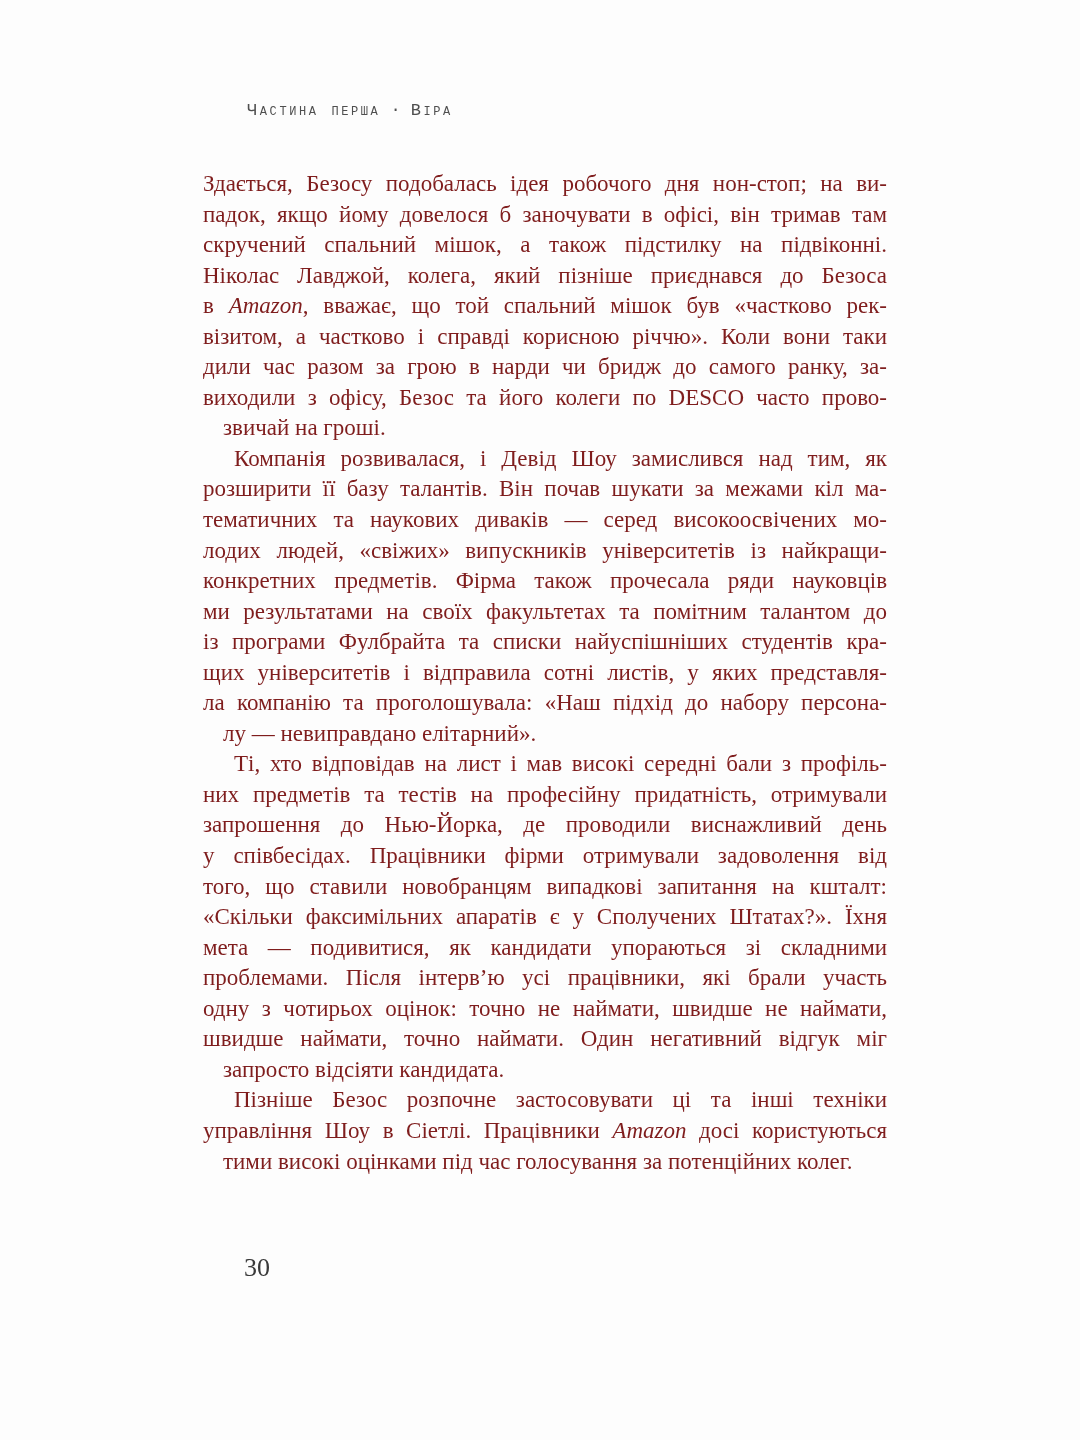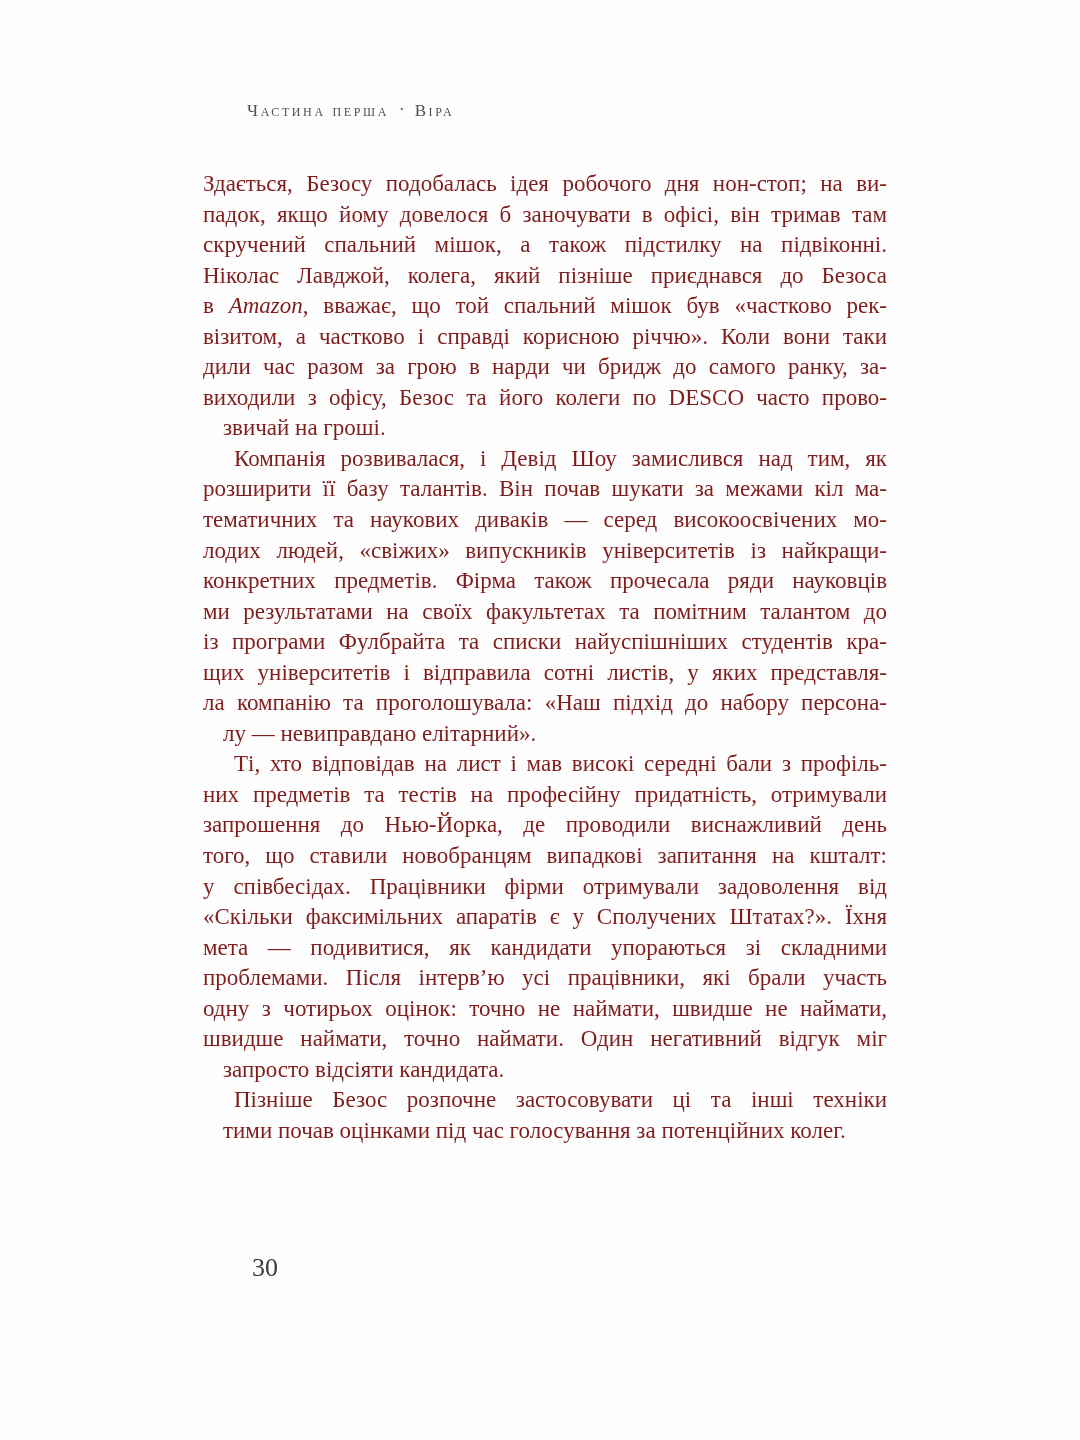--- a/index.html
+++ b/index.html
@@ -13,21 +13,21 @@
     height: 1440px;
     background: #fdfdfd;
     overflow: hidden;
     font-family: "Liberation Serif", "DejaVu Serif", serif;
   }
   
   .running-head {
     position: absolute;
     left: 247px;
     top: 101px;
-    font-family: Liberation Serif, serif;
+    font-family: Liberation Mono, monospace;
     font-variant: small-caps;
     font-size: 17px;
     letter-spacing: 2.6px;
     color: #4f4f4f;
     white-space: nowrap;
   }
   .running-head .sep {
     display: inline-block;
     margin: 0 10px;
     letter-spacing: 0;
@@ -58,21 +58,21 @@
   }
   .line.first-indent {
     text-indent: 31px;
   }
   .it {
     font-style: italic;
   }
   
   .page-number {
     position: absolute;
-    left: 252px;
+    left: 244px;
     top: 1253px;
     font-size: 26px;
     color: #3a3a3a;
     font-feature-settings: "onum" 1;
     font-variant-numeric: oldstyle-nums;
   }
 </style>
 </head>
 <body>
 
@@ -103,30 +103,31 @@
         <div class="line"><span>ми результатами на своїх факультетах та помітним талантом до</span></div>
         <div class="line"><span>із програми Фулбрайта та списки найуспішніших студентів кра-</span></div>
         <div class="line"><span>щих університетів і відправила сотні листів, у яких представля-</span></div>
         <div class="line"><span>ла компанію та проголошувала: «Наш підхід до набору персона-</span></div>
         <div class="line para-last"><span>лу — невиправдано елітарний».</span></div>
       </div>
       <div class="para">
         <div class="line first-indent"><span>Ті, хто відповідав на лист і мав високі середні бали з профіль-</span></div>
         <div class="line"><span>них предметів та тестів на професійну придатність, отримували</span></div>
         <div class="line"><span>запрошення до Нью-Йорка, де проводили виснажливий день</span></div>
+        <div class="line"><span>у співбесідах. Працівники фірми отримували задоволення від</span></div>
         <div class="line"><span>того, що ставили новобранцям випадкові запитання на кшталт:</span></div>
-        <div class="line"><span>у співбесідах. Працівники фірми отримували задоволення від</span></div>
         <div class="line"><span>«Скільки факсимільних апаратів є у Сполучених Штатах?». Їхня</span></div>
         <div class="line"><span>мета — подивитися, як кандидати упораються зі складними</span></div>
         <div class="line"><span>проблемами. Після інтерв’ю усі працівники, які брали участь</span></div>
         <div class="line"><span>одну з чотирьох оцінок: точно не наймати, швидше не наймати,</span></div>
         <div class="line"><span>швидше наймати, точно наймати. Один негативний відгук міг</span></div>
         <div class="line para-last"><span>запросто відсіяти кандидата.</span></div>
       </div>
       <div class="para">
         <div class="line first-indent"><span>Пізніше Безос розпочне застосовувати ці та інші техніки</span></div>
-        <div class="line para-last"><span>тими почав оцінками під час голосування за потенційних колег.</span></div>
+        <div class="line"><span>управління Шоу в Сіетлі. Працівники </span><span class="it">Amazon</span><span> досі користуються</span></div>
+        <div class="line para-last"><span>тими високі оцінками під час голосування за потенційних колег.</span></div>
       </div>
     </div>
 
   <div class="page-number">30</div>
 
 </div>
 
 </body></html>

